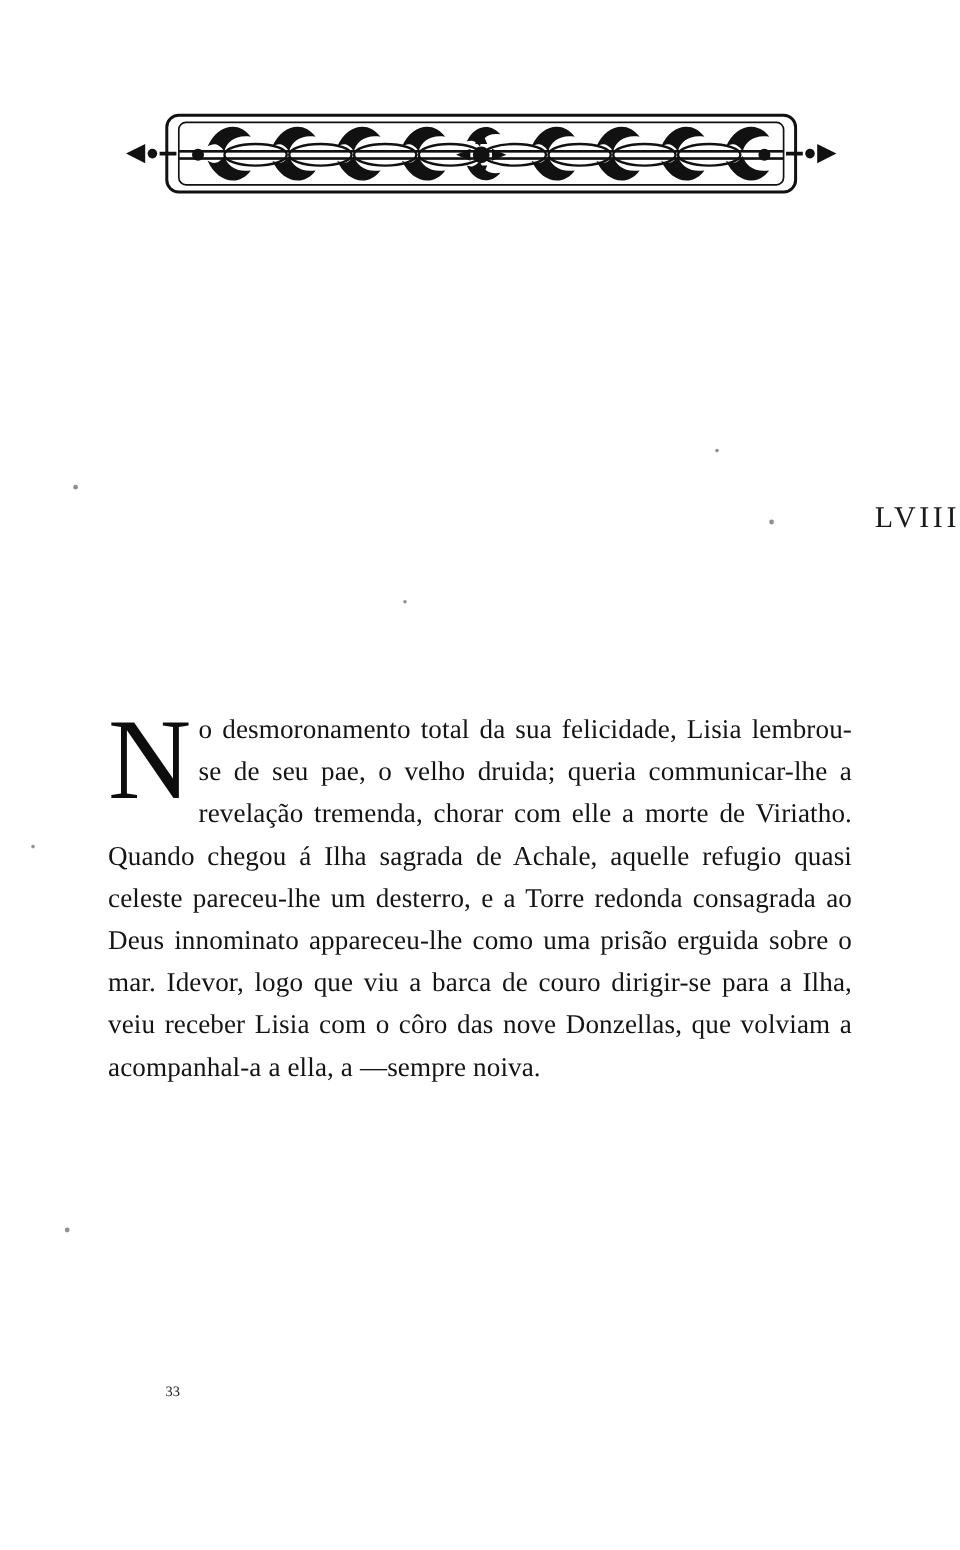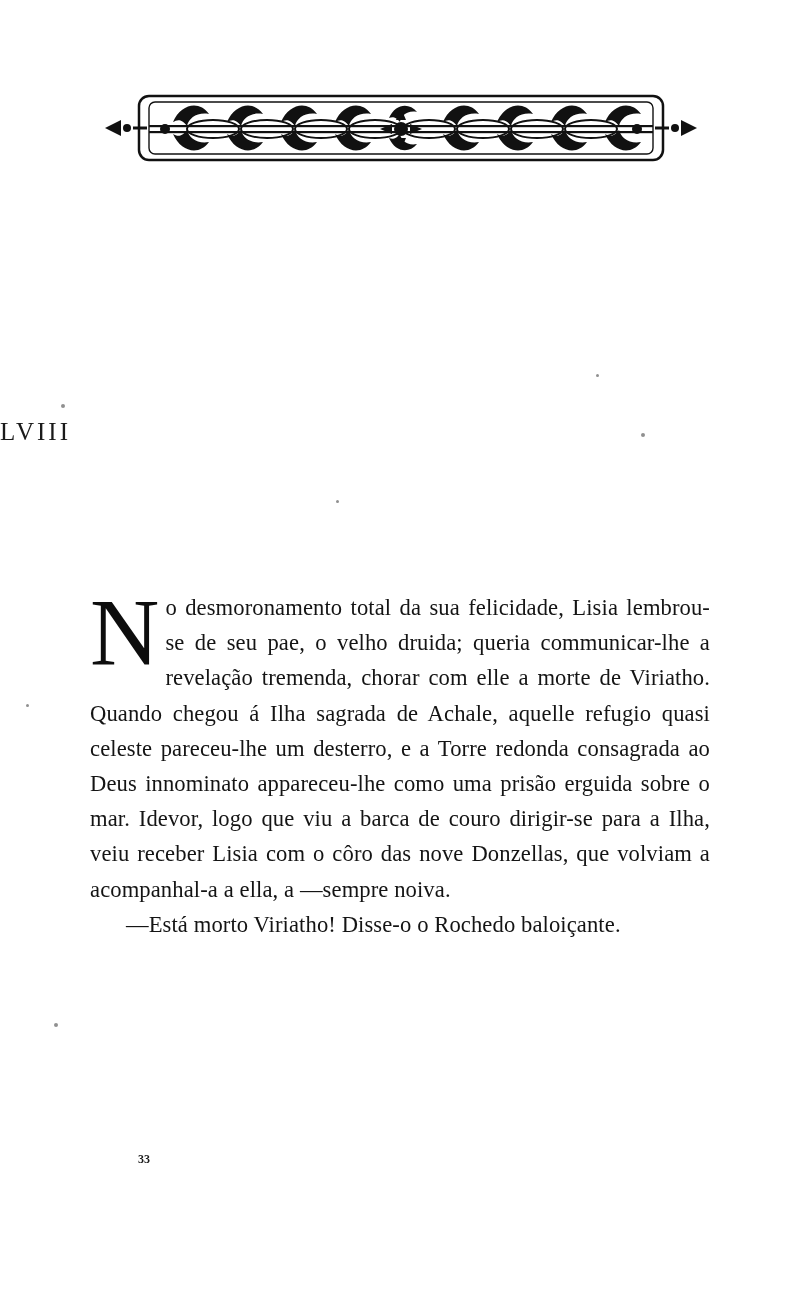--- a/index.html
+++ b/index.html
@@ -31,21 +31,21 @@
     height: 100px;
   }
   .ornament svg { display: block; }
 
   
   .chapter-number {
     position: absolute;
     top: 418px;
     left: 0;
     width: 800px;
-    text-align: left;
+    text-align: right;
     font-family: "Liberation Serif", serif;
     font-size: 25px;
     letter-spacing: 3px;
     color: #1a1a1a;
   }
 
   
   .body-block {
     position: absolute;
     top: 590px;
@@ -79,21 +79,21 @@
     color: #0d0d0d;
   }
 
   
   .sheet-signature {
     position: absolute;
     top: 1152px;
     left: 138px;
     font-family: "Liberation Serif", serif;
     font-size: 12px;
-    font-weight: bold;
+    font-weight: normal;
     color: #1a1a1a;
   }
 
   
   .speck {
     position: absolute;
     background: #6b6b6b;
     border-radius: 50%;
     opacity: .75;
   }
@@ -167,21 +167,20 @@
         <circle cx="62" cy="51" r="5"></circle>
         <circle cx="534" cy="51" r="5"></circle>
       </g>
     </svg>
   </div>
 
   <div class="chapter-number">LVIII</div>
 
   <div class="body-block">
     <p class="para para-first"><span class="dropcap">N</span><span>o desmoronamento total da sua felicidade, Lisia lembrou-se de seu pae, o velho druida; queria communicar-lhe a revelação tremenda, chorar com elle a morte de Viriatho. Quando chegou á Ilha sagrada de Achale, aquelle refugio quasi celeste pareceu-lhe um desterro, e a Torre redonda consagrada ao Deus innominato appareceu-lhe como uma prisão erguida sobre o mar. Idevor, logo que viu a barca de couro dirigir-se para a Ilha, veiu receber Lisia com o côro das nove Donzellas, que volviam a acompanhal-a a ella, a —sempre noiva.</span></p>
-    <p class="para"><span>—Está morto Viriatho! Disse-o o Rochedo baloiçante.</span></p>
   </div>
 
   <div class="sheet-signature">33</div>
 
   <div class="speck" style="top:404px;left:61px;width:4px;height:4px;"></div>
   <div class="speck" style="top:433px;left:641px;width:4px;height:4px;"></div>
   <div class="speck" style="top:500px;left:336px;width:3px;height:3px;"></div>
   <div class="speck" style="top:374px;left:596px;width:3px;height:3px;"></div>
   <div class="speck" style="top:1023px;left:54px;width:4px;height:4px;"></div>
   <div class="speck" style="top:704px;left:26px;width:3px;height:3px;"></div>

